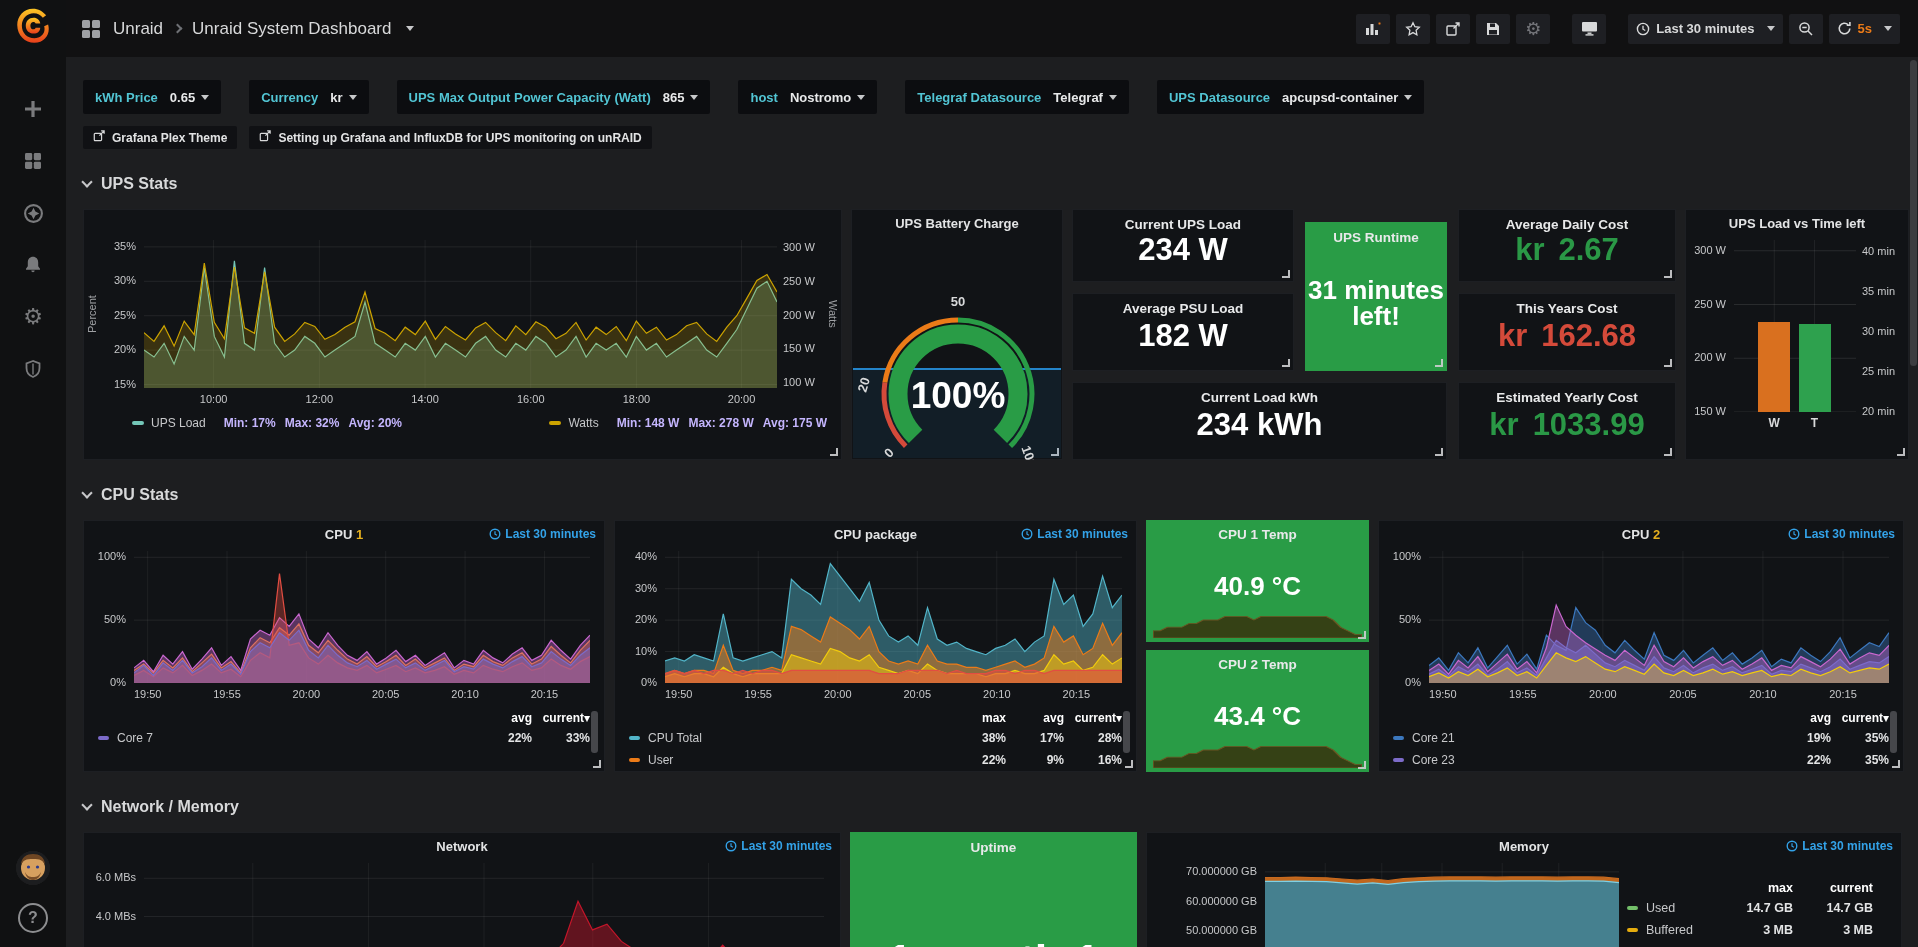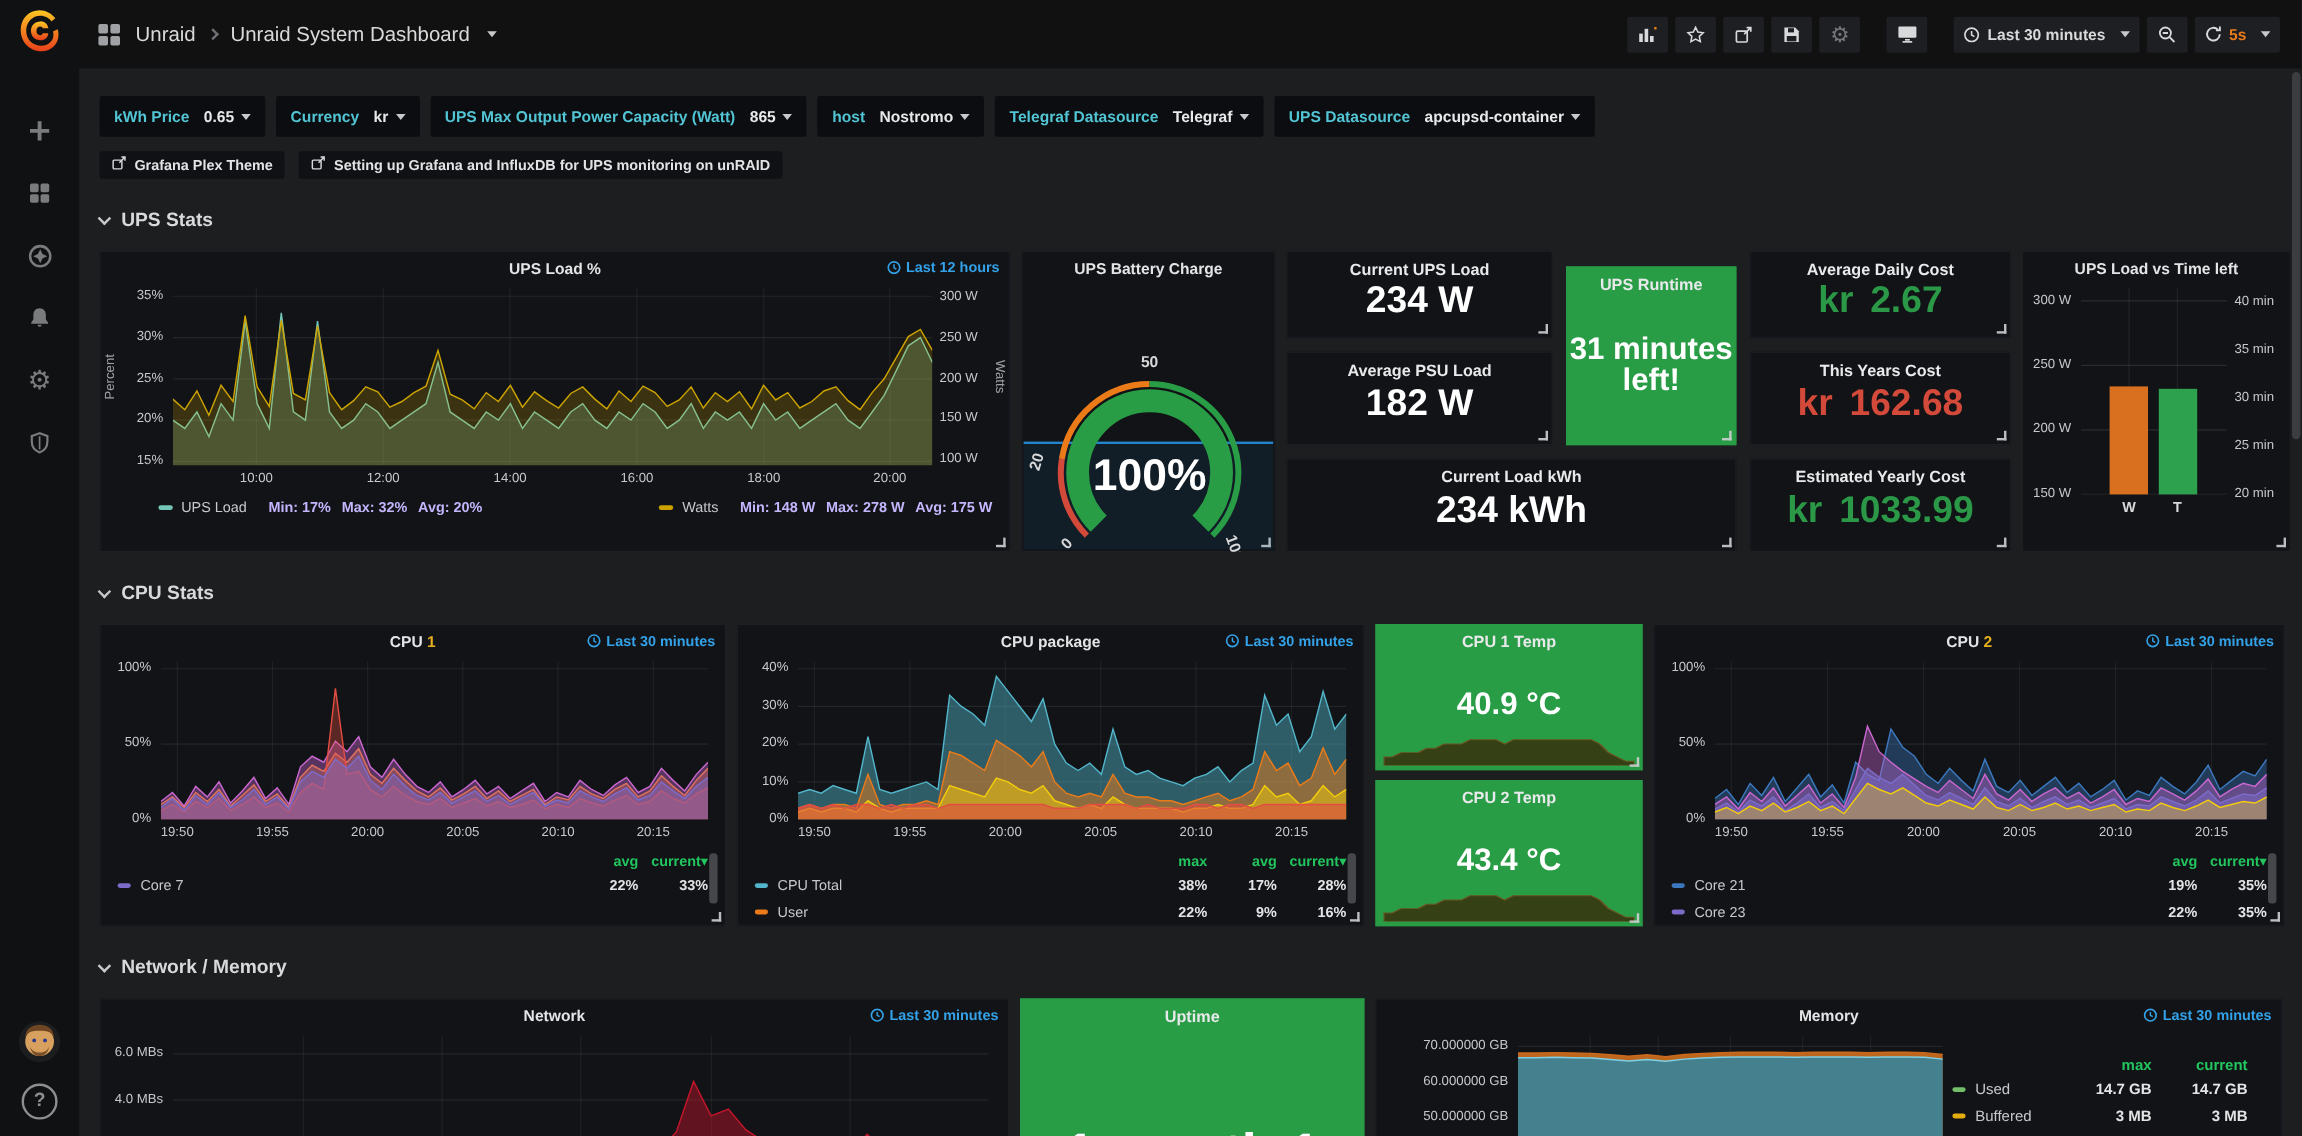--- a/index.html
+++ b/index.html
@@ -31,21 +31,21 @@
   .caret { width:0; height:0; border-left:4px solid transparent; border-right:4px solid transparent; border-top:5px solid #c7c8ca; display:inline-block; margin-left:6px; }
   .nav-right { display:flex; align-items:center; gap:6px; }
   .tool-btn { background:#1e1f23; border-radius:2px; height:30px; min-width:34px; padding:0 8px;
     display:flex; align-items:center; justify-content:center; gap:6px; cursor:pointer; color:#d8d9da; font-size:13px; font-weight:700; }
   .tool-btn.dim { color:#74757a; }
   .tool-sep { width:10px; }
   .refresh-label { color:#eb7b18; }
 
   
   .content { padding:0 0 0 17px; }
-  .submenu { display:flex; gap:9px; margin-top:23px; flex-wrap:nowrap; }
+  .submenu { display:flex; gap:28px; margin-top:23px; flex-wrap:nowrap; }
   .pill { background:#0c0d10; border-radius:2px; display:flex; align-items:center; gap:12px; padding:7px 12px; height:34px; }
   .pill-label { color:#52c5d4; font-size:13px; font-weight:700; white-space:nowrap; }
   .pill-value { color:#e8e9ea; font-size:13px; font-weight:700; display:flex; align-items:center; cursor:pointer; white-space:nowrap; }
   .pill-input { background:#0a0b0d; border:1px solid #17181b; color:#e8e9ea; font-size:13px; width:150px; height:24px; padding:0 8px;
     font-family:inherit; }
   .links { display:flex; gap:12px; margin-top:12px; }
   .link-pill { background:#101114; border-radius:2px; padding:4px 10px; display:flex; align-items:center; gap:7px;
     font-size:12px; font-weight:700; color:#e2e3e4; cursor:pointer; }
   .section-header { display:flex; align-items:center; gap:10px; margin:26px 0 16px 0; font-size:16px; font-weight:700; cursor:pointer; }
   .chev-down { width:8px; height:8px; border-right:2px solid #c7c8ca; border-bottom:2px solid #c7c8ca; transform:rotate(45deg); margin-top:-4px; }
@@ -72,21 +72,21 @@
   .leg-entry { display:flex; align-items:center; }
   .leg-swatch { width:12px; height:4px; border-radius:2px; margin-right:7px; }
   .leg-name { color:#c7c8ca; margin-right:9px; cursor:pointer; }
   .leg-stat { font-weight:700; color:#c4b5fd; margin-left:9px; }
 
   .lg-table { position:relative; margin:4px 14px 0 10px; font-size:12px; }
   .lg-head { display:flex; align-items:center; height:18px; }
   .lg-row { display:flex; align-items:center; height:22px; }
   .lg-spacer { flex:1; }
   .lg-cell { text-align:right; font-weight:700; color:#e3e4e5; }
-  .lg-hcell { text-align:right; font-weight:700; color:#22c55e; cursor:pointer; }
+  .lg-hcell { text-align:right; font-weight:700; color:#ffffff; cursor:pointer; }
   .lg-swatch { width:11px; height:4px; border-radius:2px; margin:0 8px 0 4px; }
   .lg-name { color:#c7c8ca; cursor:pointer; }
   .lg-scroll { position:absolute; right:-8px; top:2px; width:7px; height:42px; border-radius:3px; background:#46474b; }
 
   
   .stats-grid { display:grid; width:604px; height:251px; grid-template-columns:222px 142px 1fr;
     grid-template-rows:73px 78px 1fr; gap:11px; }
   .stat-panel { position:relative; background:#111316; border:1px solid #1d1f23; overflow:hidden; }
   .stat-panel::after { content:""; position:absolute; right:3px; bottom:3px; width:6px; height:6px;
     border-right:2px solid #cfd0d2; border-bottom:2px solid #cfd0d2; opacity:.9; }
@@ -309,30 +309,20 @@
           <span>Setting up Grafana and InfluxDB for UPS monitoring on unRAID</span>
         </div>
       </div>
 
     <div class="section-header">
       <span class="chev-down"></span>
       <span>UPS Stats</span>
     </div>
     <div class="row">
       <div class="panel" style="width:759px;height:251px">
-        <div class="p-head">
-          <span class="p-title">UPS Load %</span>
-          <span class="time-range">
-            <svg width="12" height="12" viewBox="0 0 14 14">
-                <circle cx="7" cy="7" r="5.6" fill="none" stroke="#33a2e8" stroke-width="1.6"></circle>
-                <path d="M7 3.8v3.4l2.3 1.3" fill="none" stroke="#33a2e8" stroke-width="1.4"></path>
-              </svg>
-            <span>Last 12 hours</span>
-          </span>
-        </div>
         <div class="ts" id="ts-ups_load" style="height: 170px;">
             <div class="axis-rot left" style="height: 148px;">Percent</div>
             <div class="axis-rot right" style="height: 148px;">Watts</div>
             <div style="position: absolute; left: 54px; top: 0px; width: 633px; height: 148px;"><svg width="633" height="148">
                 <line x1="0" y1="6.883720930232558" x2="633" y2="6.883720930232558" stroke="rgba(255,255,255,0.08)" stroke-width="1"></line>
                 <line x1="0" y1="41.30232558139535" x2="633" y2="41.30232558139535" stroke="rgba(255,255,255,0.08)" stroke-width="1"></line>
                 <line x1="0" y1="75.72093023255815" x2="633" y2="75.72093023255815" stroke="rgba(255,255,255,0.08)" stroke-width="1"></line>
                 <line x1="0" y1="110.13953488372093" x2="633" y2="110.13953488372093" stroke="rgba(255,255,255,0.08)" stroke-width="1"></line>
                 <line x1="0" y1="144.5581395348837" x2="633" y2="144.5581395348837" stroke="rgba(255,255,255,0.08)" stroke-width="1"></line>
                 <line x1="69.63" y1="0" x2="69.63" y2="148" stroke="rgba(255,255,255,0.06)" stroke-width="1"></line>

